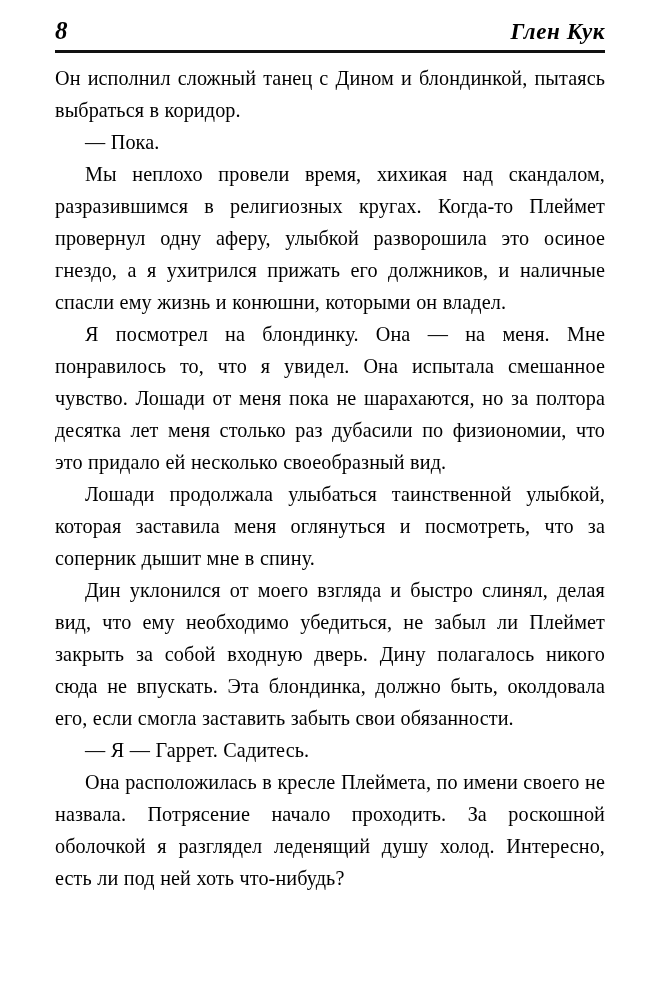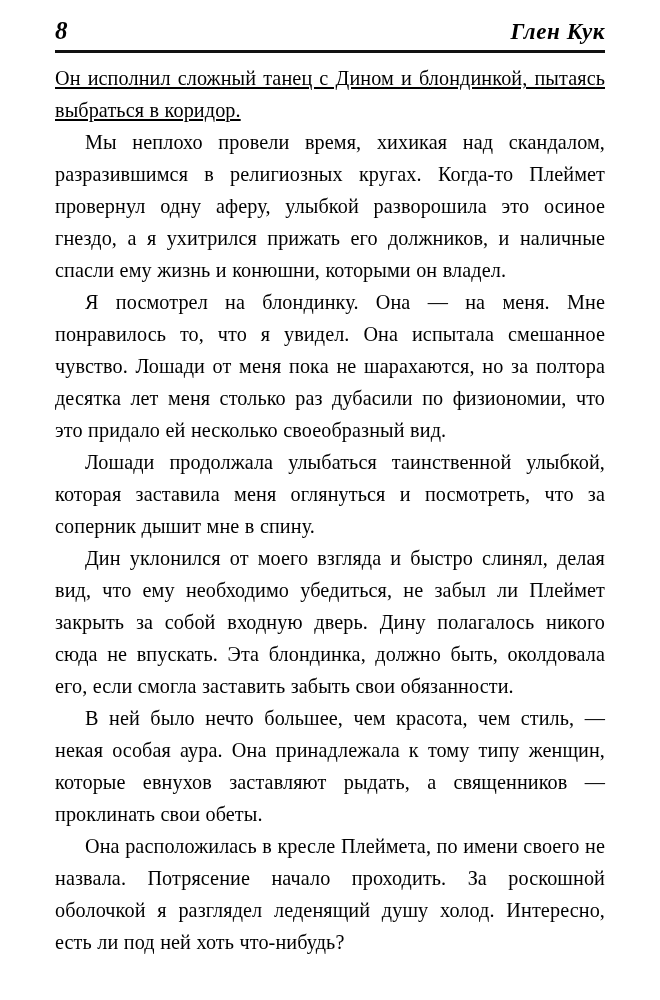--- a/index.html
+++ b/index.html
@@ -73,39 +73,39 @@
     text-align: justify;
     text-justify: inter-word;
     text-indent: 30px;
     letter-spacing: 0.1px;
     word-spacing: 0.3px;
     hyphens: manual;
   }
 
   p.para.no-indent {
     text-indent: 0;
-    text-decoration: underline;
   }
 </style>
 </head>
 <body>
 
 <div id="page" style="background: rgb(255, 255, 255); color: rgb(0, 0, 0); width: 660px; height: 1000px;">
 
   <div class="header">
     <span class="folio">8</span>
     <span class="running-title">Глен Кук</span>
   </div>
 
   <div class="header-rule"></div>
 
   <div class="textblock">
     <p class="para no-indent">Он исполнил сложный танец с Дином и блондинкой, пытаясь выбраться в коридор.</p>
+    <p class="para">— Пока.</p>
     <p class="para">Мы неплохо провели время, хихикая над скандалом, разразившимся в религиозных кругах. Когда-то Плеймет провернул одну аферу, улыбкой разворошила это осиное гнездо, а я ухитрился прижать его должников, и наличные спасли ему жизнь и конюшни, которыми он владел.</p>
     <p class="para">Я посмотрел на блондинку. Она — на меня. Мне понравилось то, что я увидел. Она испытала смешанное чувство. Лошади от меня пока не шарахаются, но за полтора десятка лет меня столько раз дубасили по физиономии, что это придало ей несколько своеобразный вид.</p>
     <p class="para">Лошади продолжала улыбаться таинственной улыбкой, которая заставила меня оглянуться и посмотреть, что за соперник дышит мне в спину.</p>
     <p class="para">Дин уклонился от моего взгляда и быстро слинял, делая вид, что ему необходимо убедиться, не забыл ли Плеймет закрыть за собой входную дверь. Дину полагалось никого сюда не впускать. Эта блондинка, должно быть, околдовала его, если смогла заставить забыть свои обязанности.</p>
-    <p class="para">В ней было нечто большее, чем красота, чем стиль, — некая особая аура. Она принадлежала к тому типу женщин, которые евнухов заставляют рыдать, а священников — проклинать свои обеты.</p>
+    <p class="para">— Я — Гаррет. Садитесь.</p>
     <p class="para">Она расположилась в кресле Плеймета, по имени своего не назвала. Потрясение начало проходить. За роскошной оболочкой я разглядел леденящий душу холод. Интересно, есть ли под ней хоть что-нибудь?</p>
 
   </div>
 
 </div>
 
 </body></html>

